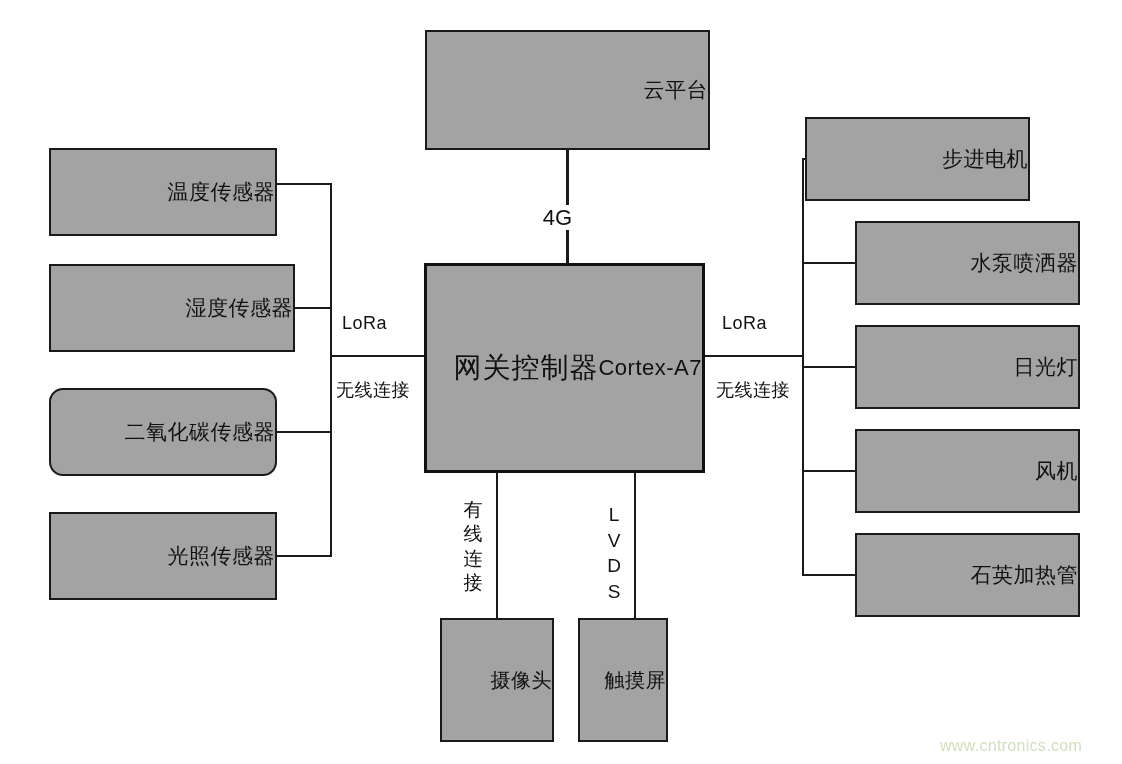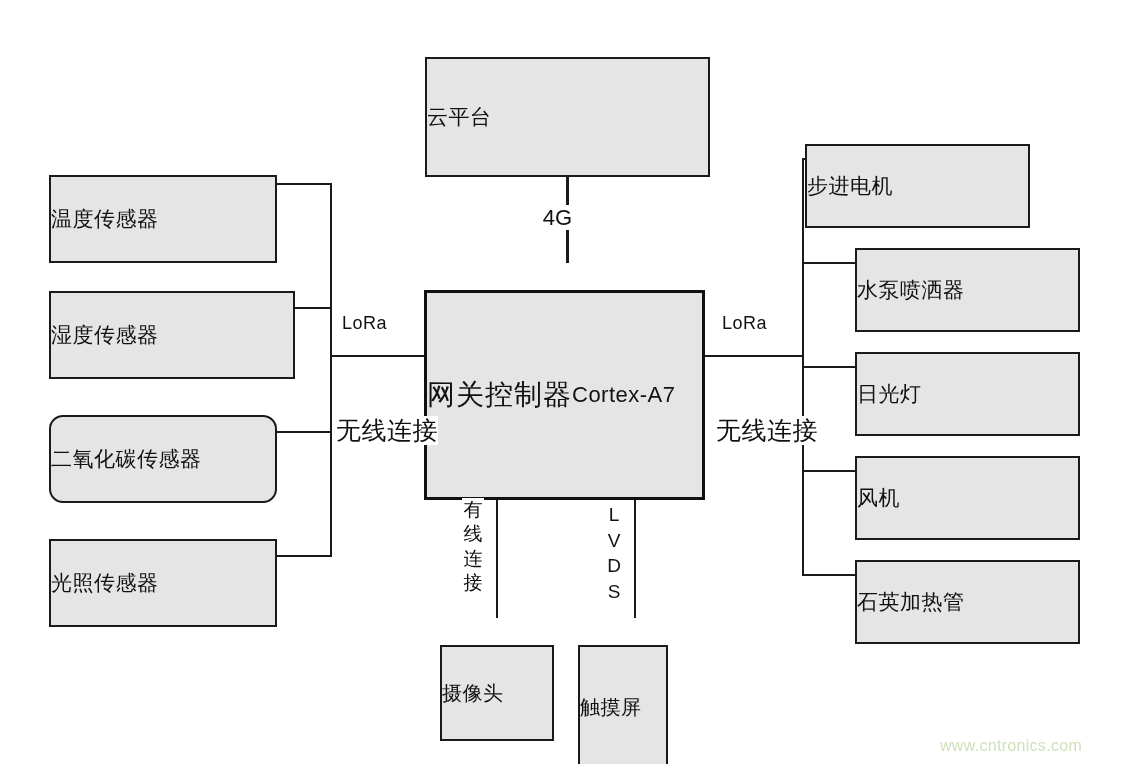--- a/index.html
+++ b/index.html
@@ -9,28 +9,27 @@
     font-family:"Liberation Sans","DejaVu Sans",sans-serif;
     overflow:hidden;
   }
   #canvas{position:relative;width:1122px;height:764px;}
 
   
   .box{
     position:absolute;
     box-sizing:border-box;
     border:2px solid #1a1a1a;
-    background:#e5e5e5;
+    background:#a3a3a3;
     display:flex;
     align-items:center;
-    justify-content:flex-start;
+    justify-content:flex-end;
     text-align:center;
     color:#111111;
     z-index:3;
-    margin-top:27px;
   }
   .box .lbl{
     font-size:21px;
     line-height:1.25;
     letter-spacing:0.5px;
     white-space:nowrap;
   }
   .box.small .lbl{font-size:20px;}
 
   
@@ -51,21 +50,21 @@
   .lab{
     position:absolute;
     color:#111111;
     background:#ffffff;
     white-space:nowrap;
     z-index:5;
     line-height:1.15;
   }
   .lab-4g{font-size:22px;margin-left:32px;}
   .lab-lora{font-size:18px;letter-spacing:0.5px;}
-  .lab-wire{font-size:25px;letter-spacing:0.5px;margin-top:36px;}
+  .lab-wire{font-size:18px;letter-spacing:0.5px;}
 
   
   .lab-vert{
     position:absolute;
     color:#111111;
     background:#ffffff;
     z-index:5;
     font-size:19px;
     line-height:1.28;
     text-align:center;
@@ -148,21 +147,21 @@
   <div class="ln h" style="left:802px;top:470px;width:55px;"></div>
   <div class="ln h" style="left:802px;top:574px;width:55px;"></div>
 
   <div class="ln v" style="left:802px;top:158px;height:418px;"></div>
 
   <div class="ln h" style="left:703px;top:355px;width:101px;"></div>
 
   <div class="lab lab-lora" style="left:722px;top:338px;transform:translateY(-100%);padding-bottom:4px;">LoRa</div>
   <div class="lab lab-wire" style="left:716px;top:380px;">无线连接</div>
 
-  <div class="box small" style="left:440px;top:618px;width:114px;height:96px;">
+  <div class="box small" style="left:440px;top:618px;width:114px;height:124px;">
     <span class="lbl">摄像头</span>
   </div>
   <div class="box small" style="left:578px;top:618px;width:90px;height:124px;">
     <span class="lbl">触摸屏</span>
   </div>
 
   <div class="ln v" style="left:496px;top:473px;height:145px;"></div>
   <div class="lab-vert" style="left:462px;top:498px;width:22px;">
     <span>有</span>
     <span>线</span>

